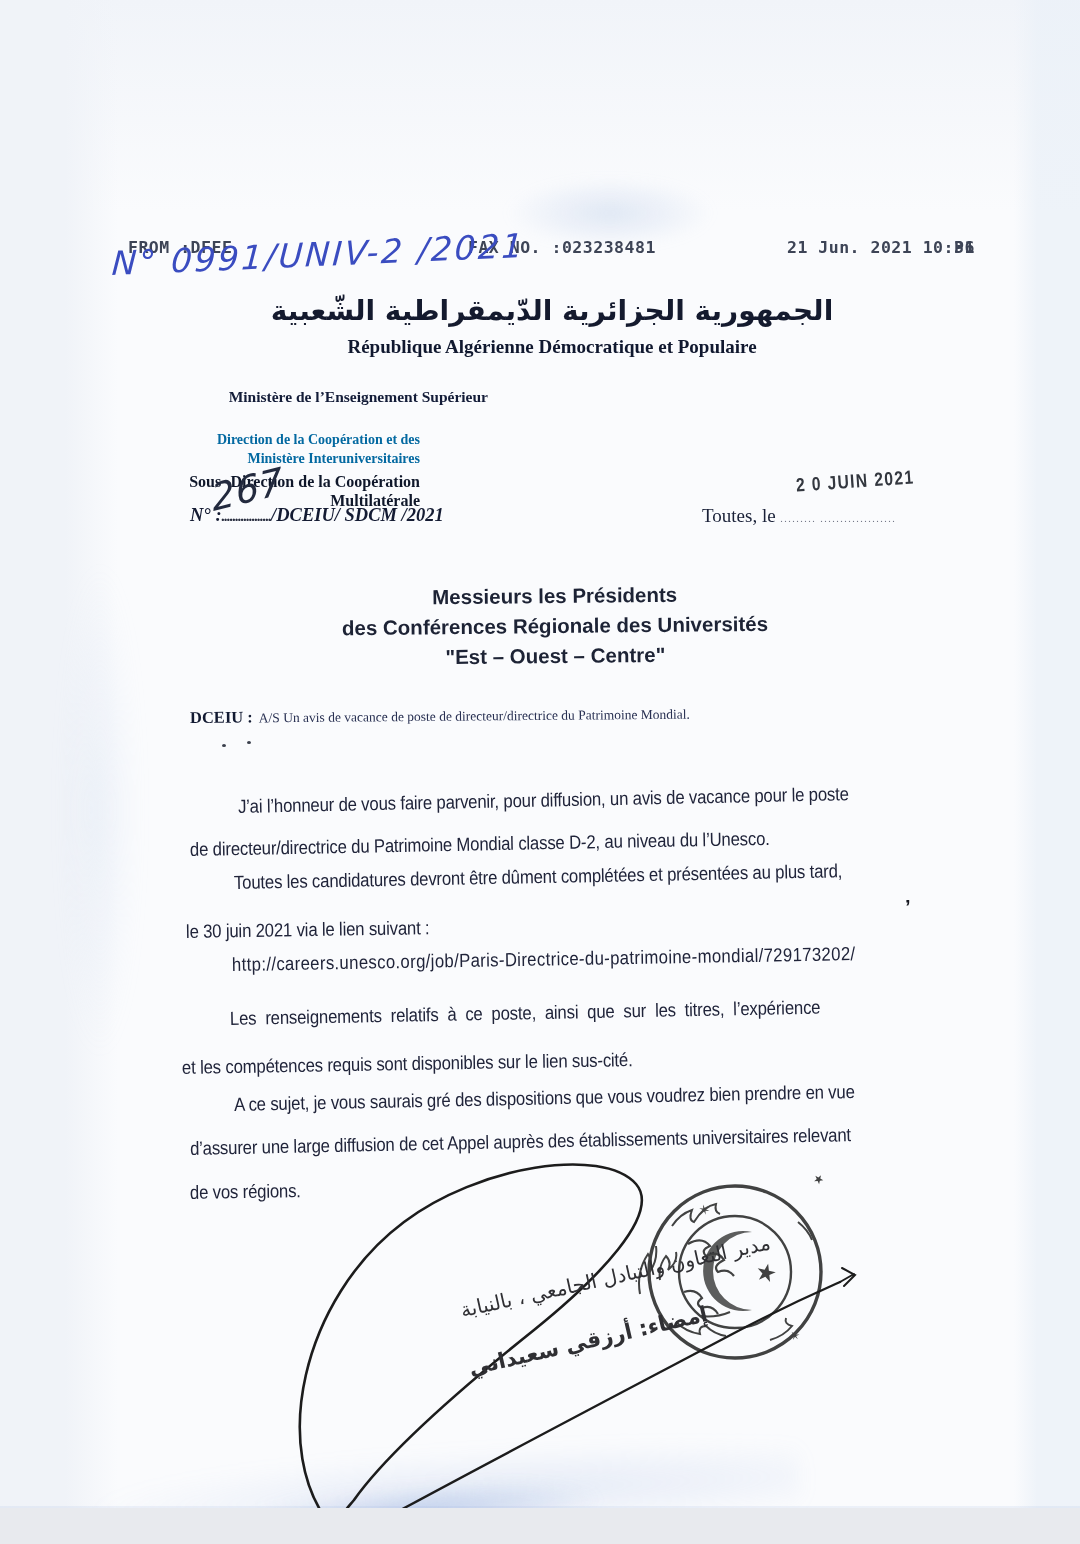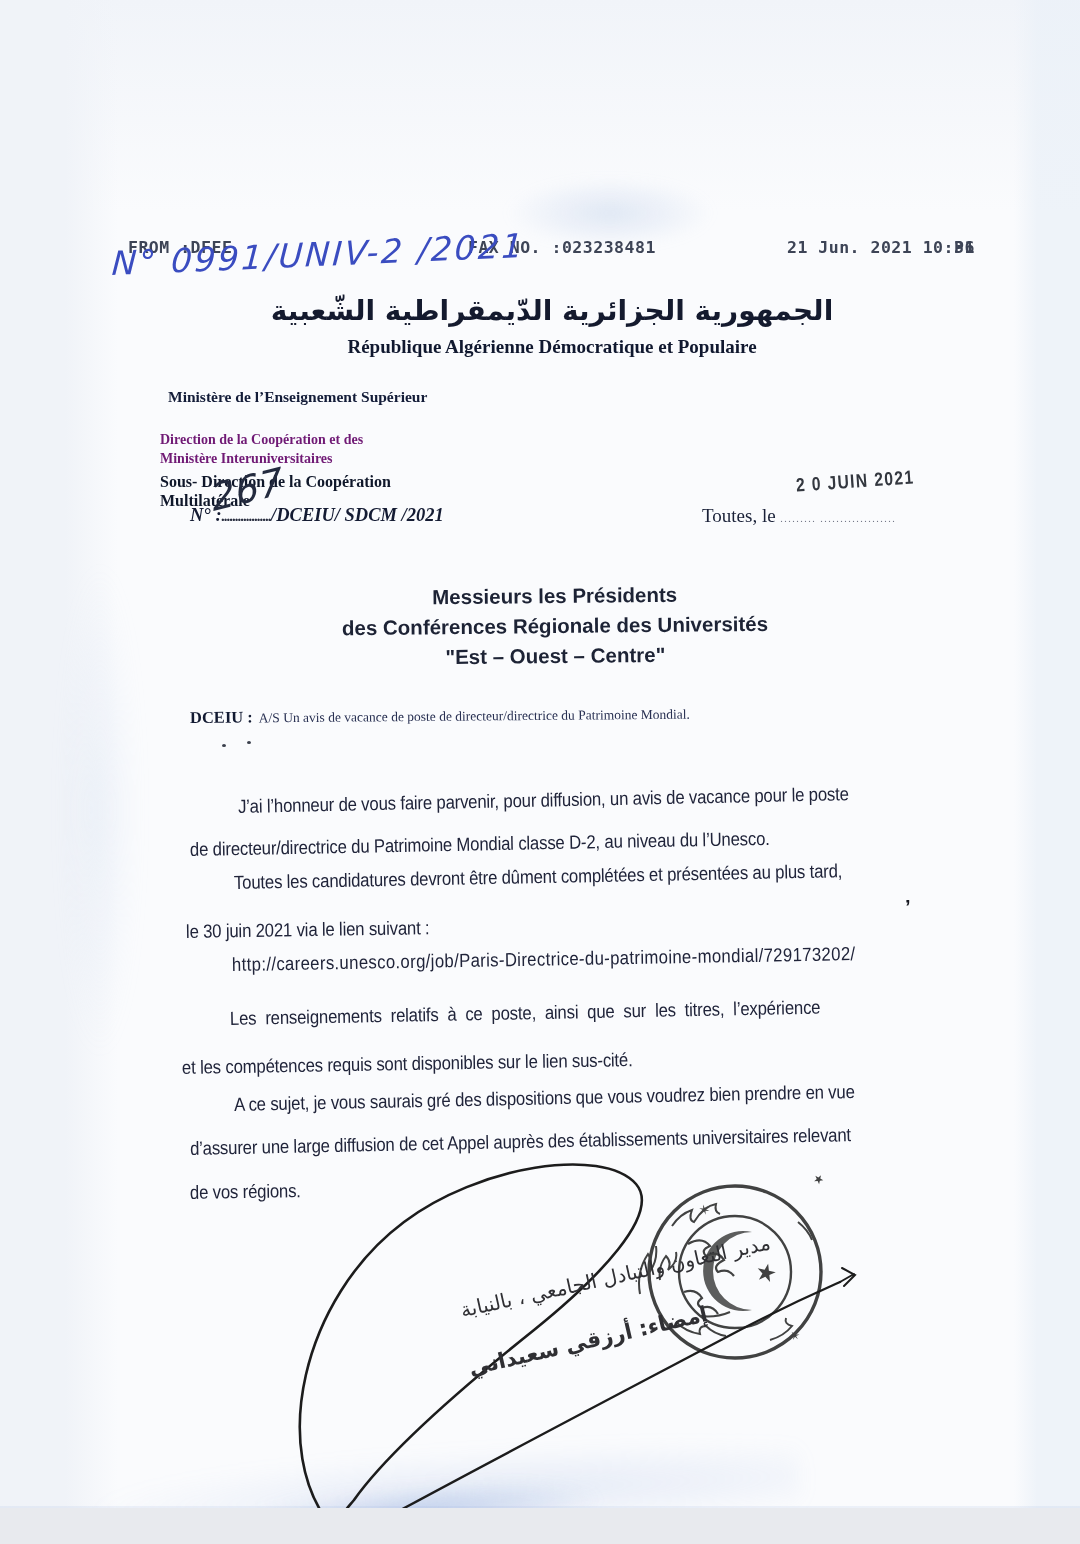--- a/index.html
+++ b/index.html
@@ -32,23 +32,23 @@
     transform:rotate(-2.5deg) skewX(-6deg);transform-origin:0 50%;
   }
 
   
   .ar-title{position:absolute;left:0;top:294px;width:1104px;text-align:center;direction:rtl;
     font-family:"DejaVu Sans",sans-serif;font-weight:bold;font-size:28px;color:#141a2e;}
   .fr-title{position:absolute;left:0;top:336px;width:1104px;text-align:center;
     font-family:"Liberation Serif",serif;font-weight:bold;font-size:19px;color:#10182f;}
 
   
-  .hblock{position:absolute;font-family:"Liberation Serif",serif;font-weight:bold;text-align:left;color:#131c38;}
+  .hblock{position:absolute;font-family:"Liberation Serif",serif;font-weight:bold;text-align:right;color:#131c38;}
   .ministry{left:168px;top:386px;width:320px;font-size:15.5px;line-height:21px;}
-  .direction{left:160px;top:430px;width:260px;font-size:14px;line-height:19px;color:#701a75;}
+  .direction{left:160px;top:430px;width:260px;font-size:14px;line-height:19px;color:#0369a1;}
   .sousdir{left:160px;top:472px;width:260px;font-size:16px;line-height:19px;color:#0f172a;}
 
   
   .ref-row{position:absolute;left:190px;top:505px;font-family:"Liberation Serif",serif;font-weight:bold;font-size:18.5px;color:#141b33;white-space:nowrap;font-style:italic;}
   .ref-dots{letter-spacing:-1px;font-size:15px;color:#2a2f40;}
   .hand-267{
     position:absolute;left:212px;top:477px;font-family:"DejaVu Sans",sans-serif;font-style:italic;
     font-size:37px;color:#232a3e;transform:rotate(-14deg) skewX(-8deg);transform-origin:0 50%;letter-spacing:1px;
   }
 

